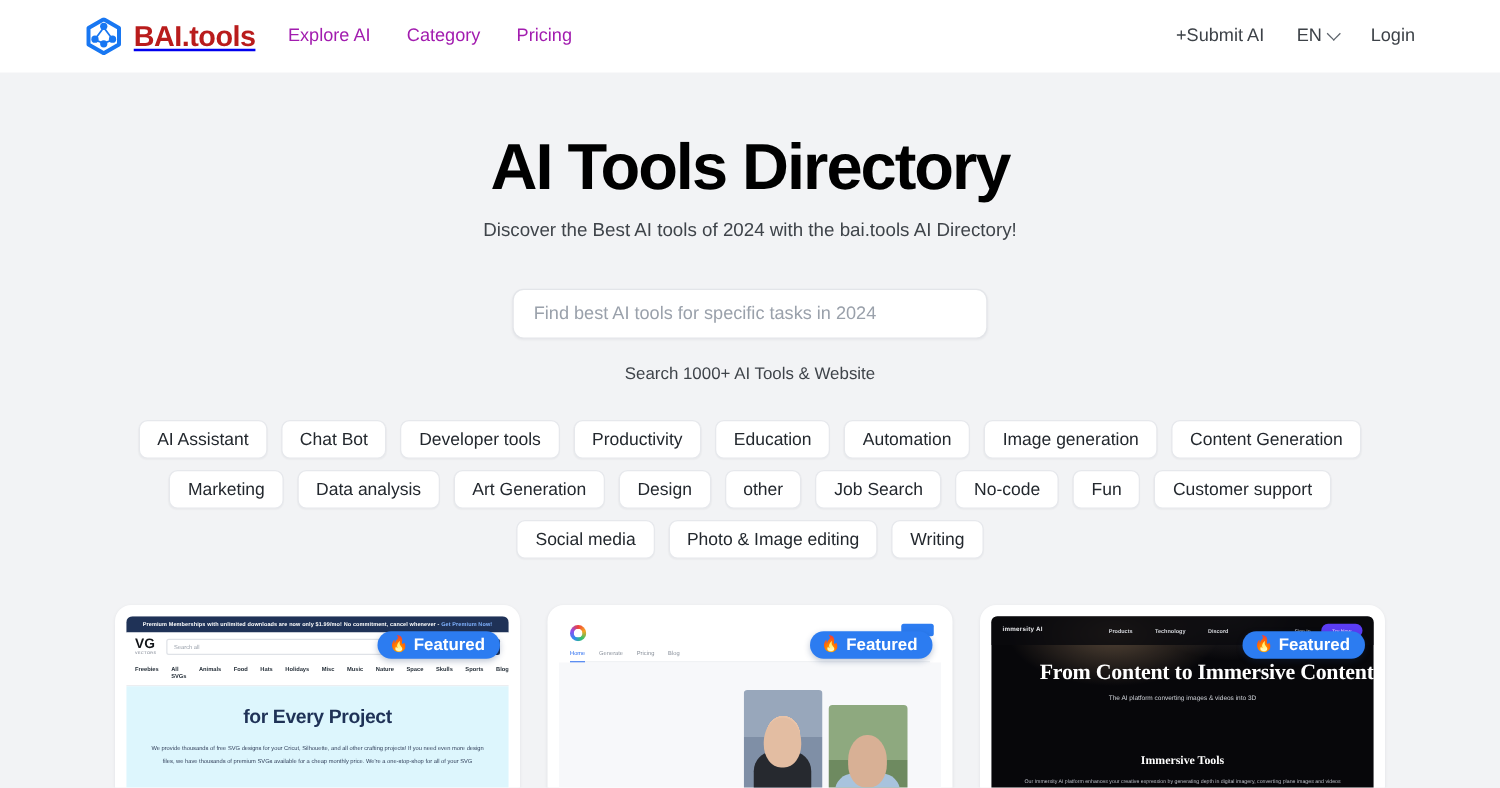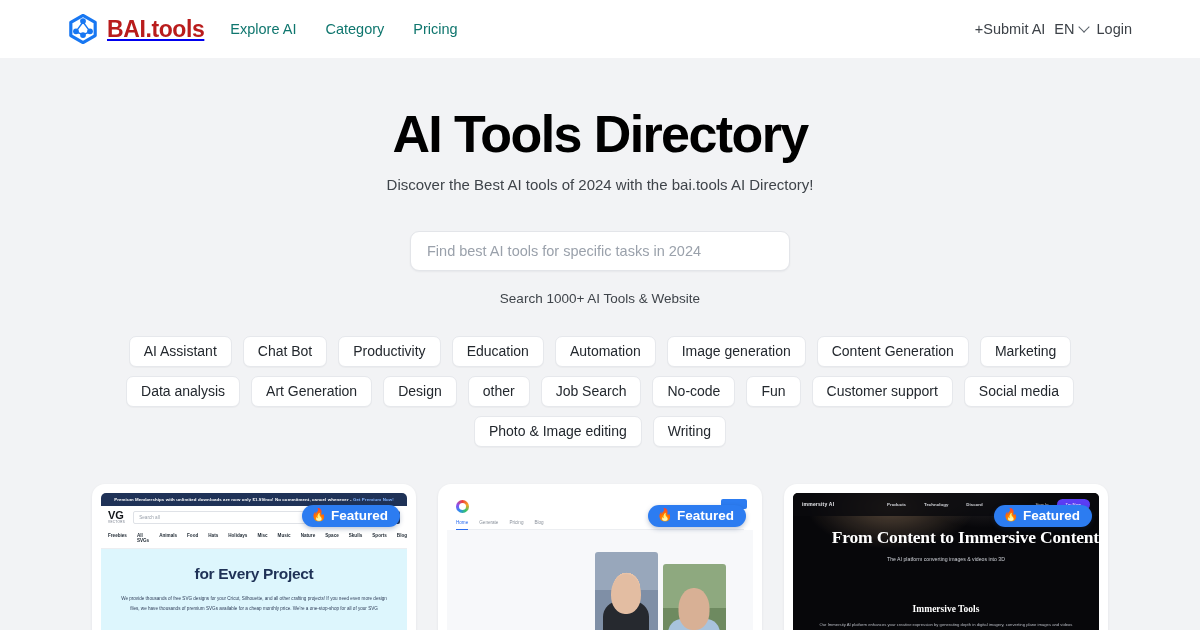--- a/index.html
+++ b/index.html
@@ -22,24 +22,24 @@
     z-index: 20;
   }
   .brand { display: flex; align-items: center; gap: 9px; }
   .brand-mark { width: 30px; height: 30px; display: block; }
   .brand-name {
     font-size: 23px; font-weight: bold; color: #b91c1c;
     letter-spacing: -0.4px;
   }
   .main-nav { display: flex; align-items: center; gap: 29px; margin-left: 26px; }
   .main-nav a {
-    font-size: 14.5px; color: #0f766e; text-decoration: none;
+    font-size: 14.5px; color: #a21caf; text-decoration: none;
   }
   .header-right {
-    margin-left: auto; display: flex; align-items: center; gap: 9px;
+    margin-left: auto; display: flex; align-items: center; gap: 26px;
   }
   .header-right a, .header-right span {
     font-size: 14.5px; color: #3d4248; text-decoration: none;
     display: flex; align-items: center; gap: 5px;
   }
   .chev {
     display: inline-block; width: 8px; height: 8px;
     border-right: 1.4px solid #5c636b; border-bottom: 1.4px solid #5c636b;
     transform: translateY(-2px) rotate(45deg);
   }
@@ -279,20 +279,21 @@
 <div class="search-wrap">
   <div class="search-box">
     <input type="text" placeholder="Find best AI tools for specific tasks in 2024" style="">
   </div>
 </div>
 <div class="search-note">Search 1000+ AI Tools &amp; Website</div>
 
 <div class="tags">
   <button class="tag">AI Assistant</button>
   <button class="tag">Chat Bot</button>
+  <button class="tag">Developer tools</button>
   <button class="tag">Productivity</button>
   <button class="tag">Education</button>
   <button class="tag">Automation</button>
   <button class="tag">Image generation</button>
   <button class="tag">Content Generation</button>
   <button class="tag">Marketing</button>
   <button class="tag">Data analysis</button>
   <button class="tag">Art Generation</button>
   <button class="tag">Design</button>
   <button class="tag">other</button>

